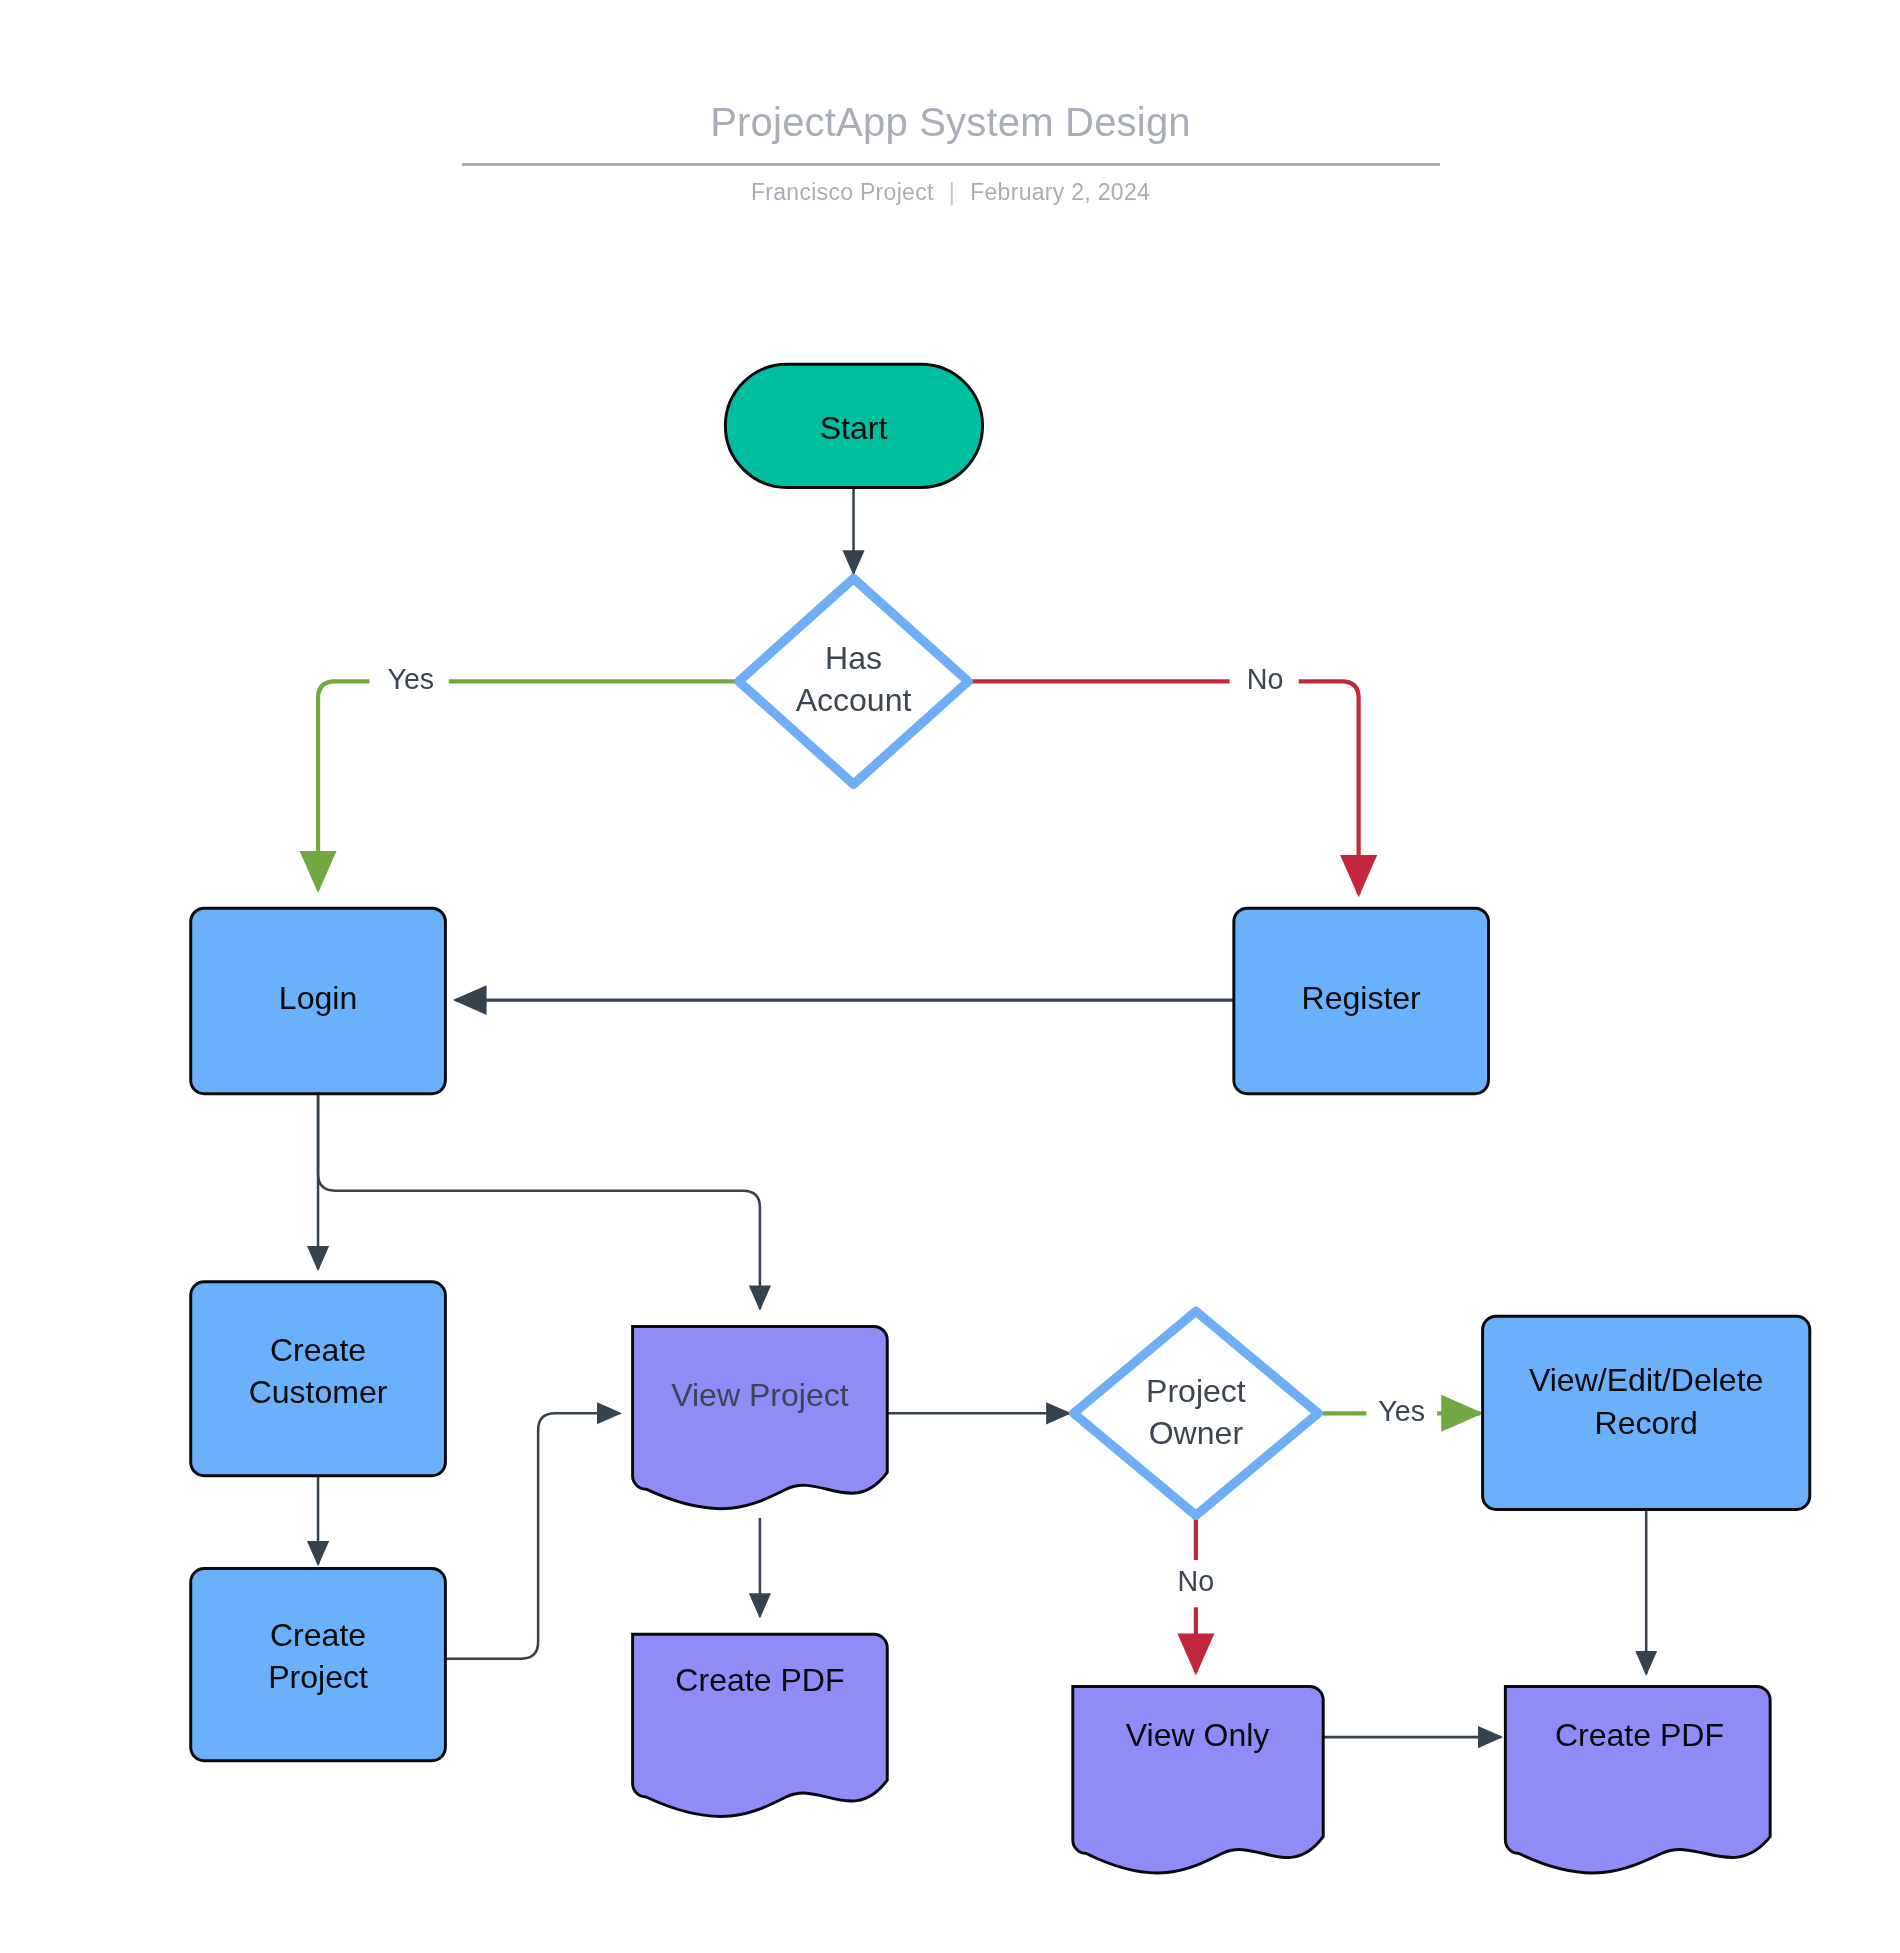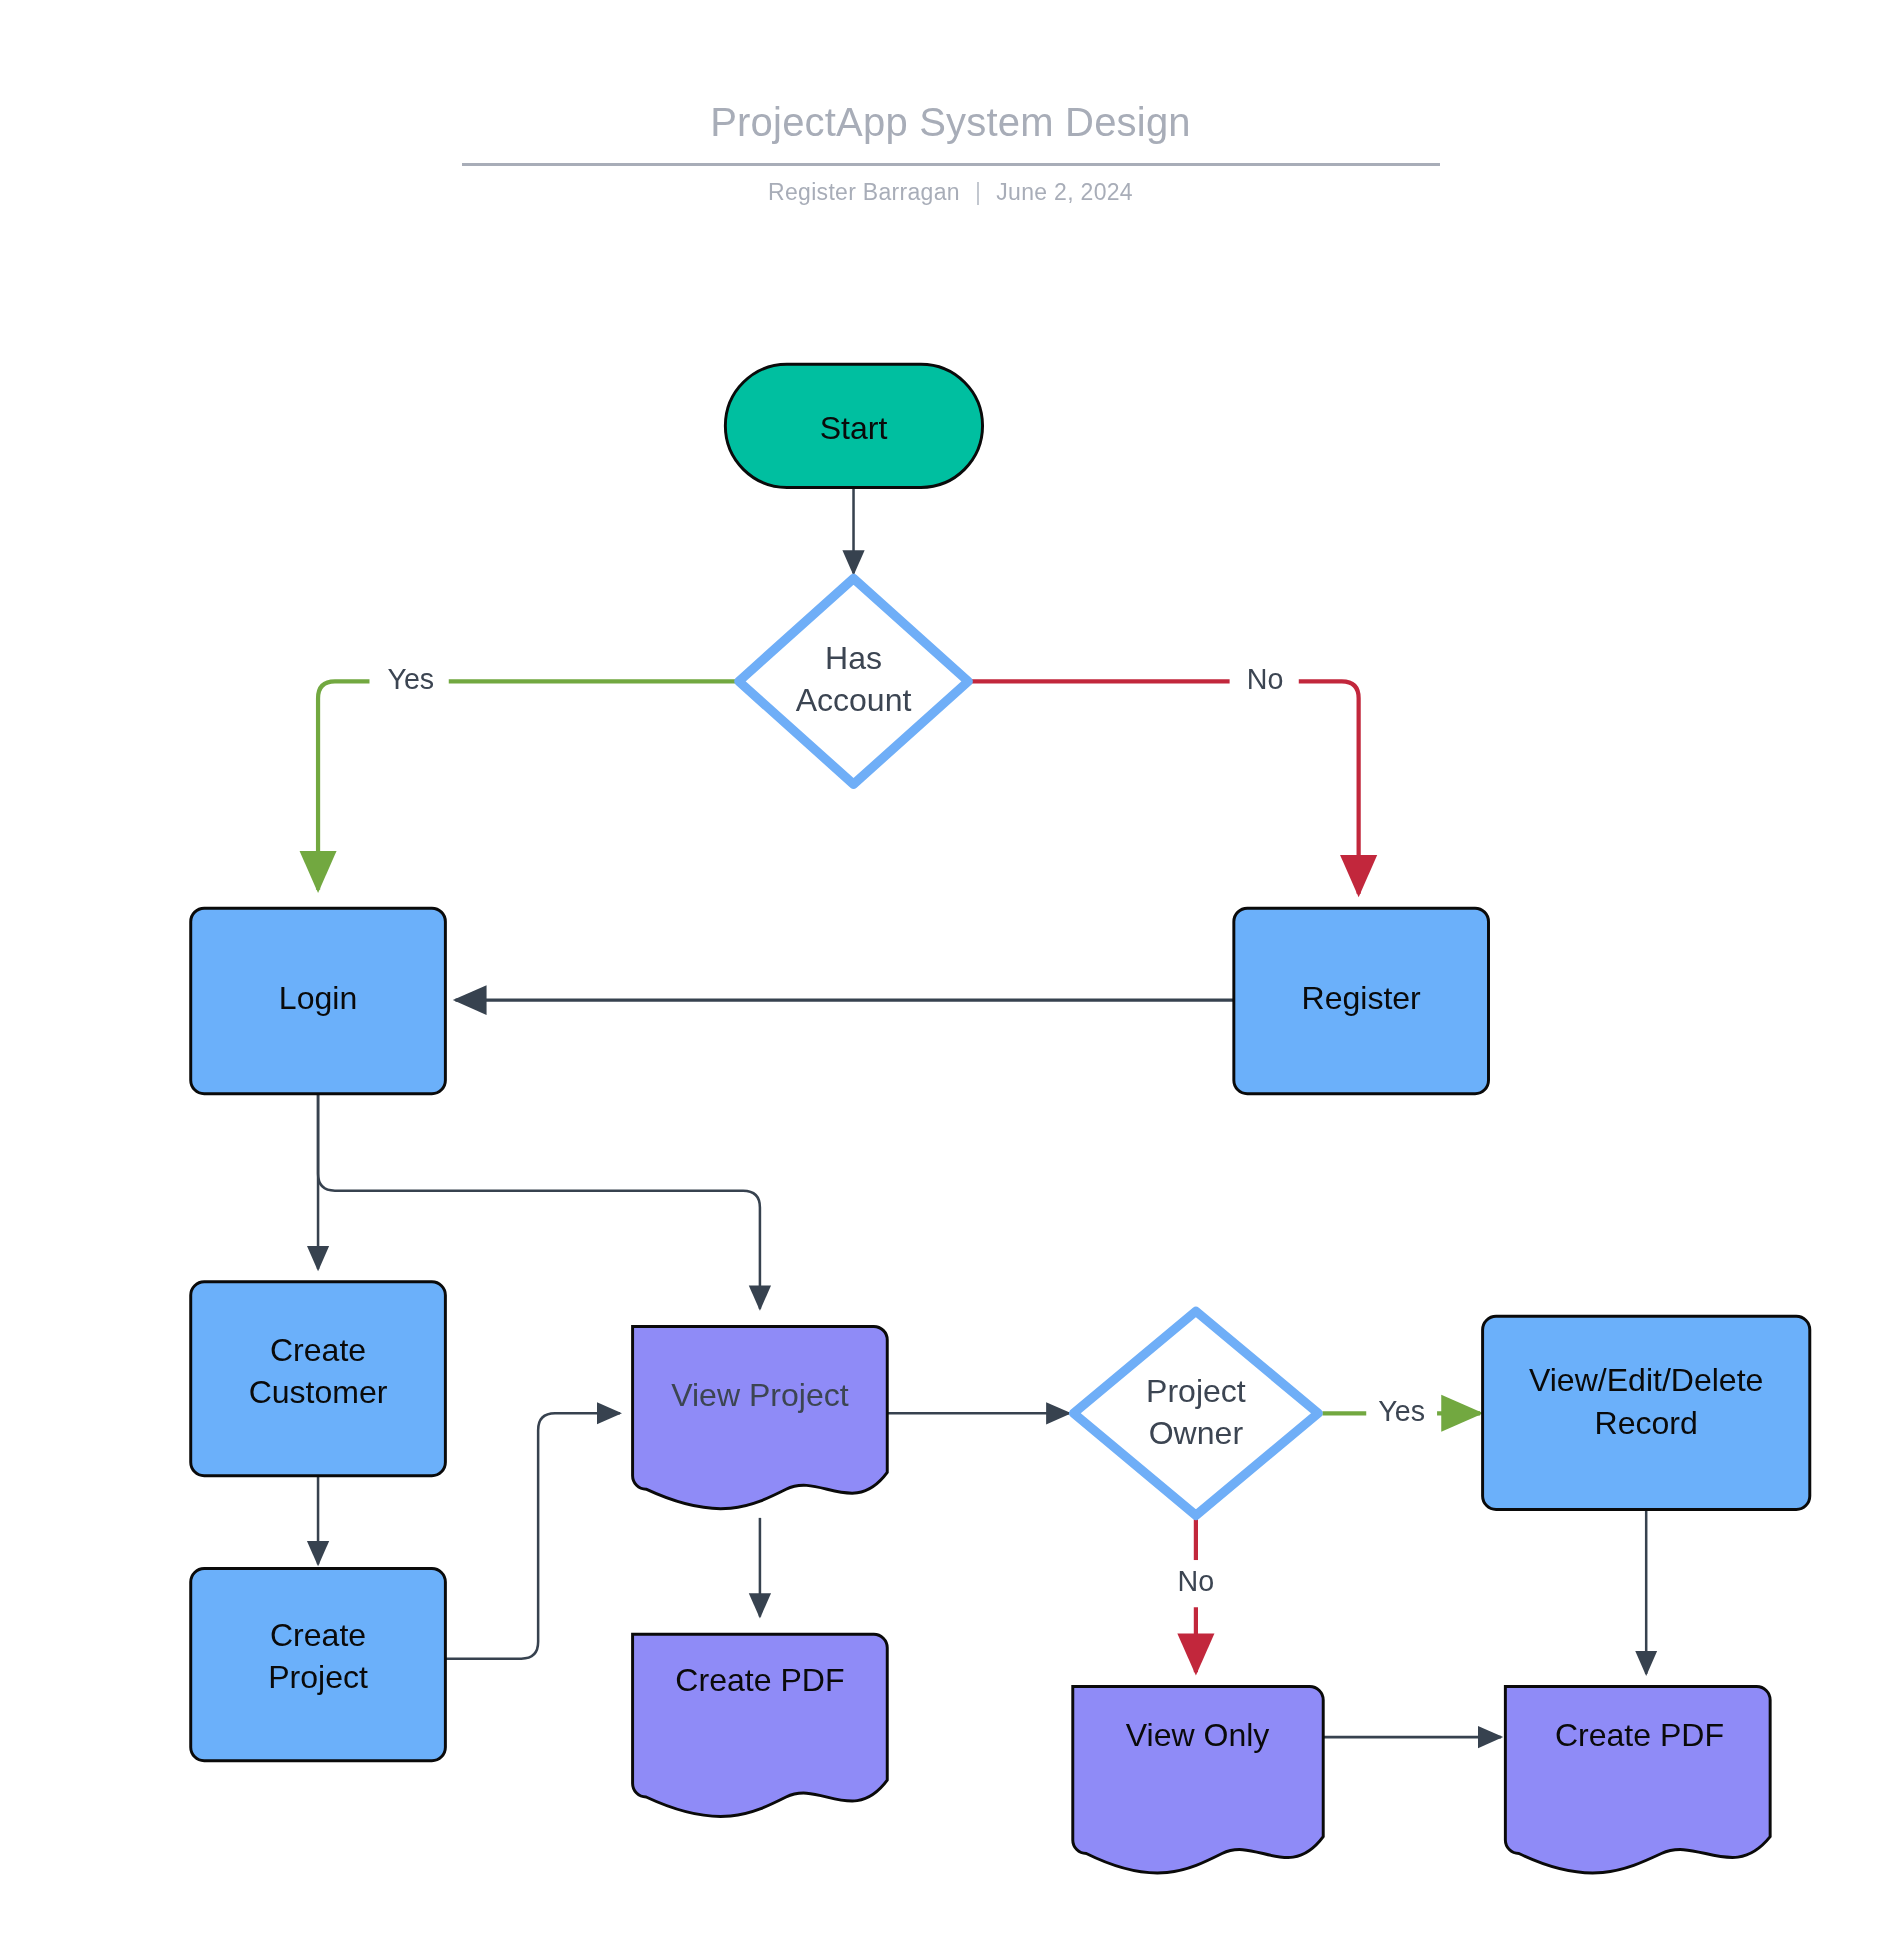--- a/index.html
+++ b/index.html
@@ -79,23 +79,23 @@
 </style>
 </head>
 <body>
 
 <div id="page">
 
   <div class="header">
     <div class="doc-title">ProjectApp System Design</div>
     <div class="title-rule"></div>
     <div class="doc-subtitle">
-      <span>Register Barragan</span>
+      <span>Francisco Project</span>
       <span class="sep">|</span>
-      <span>June 2, 2024</span>
+      <span>February 2, 2024</span>
     </div>
   </div>
 
   <svg id="diagram" viewBox="0 0 2254 2316" xmlns="http://www.w3.org/2000/svg">
     <defs>
       <marker id="ah-dark" markerWidth="12" markerHeight="12" refX="9.2" refY="5" orient="auto" markerUnits="strokeWidth">
         <path d="M0,0.6 L10,5 L0,9.4 z" fill="#37424F"></path>
       </marker>
       <marker id="ah-green" markerWidth="12" markerHeight="12" refX="9.2" refY="5" orient="auto" markerUnits="strokeWidth">
         <path d="M0,0.6 L10,5 L0,9.4 z" fill="#72A840"></path>

